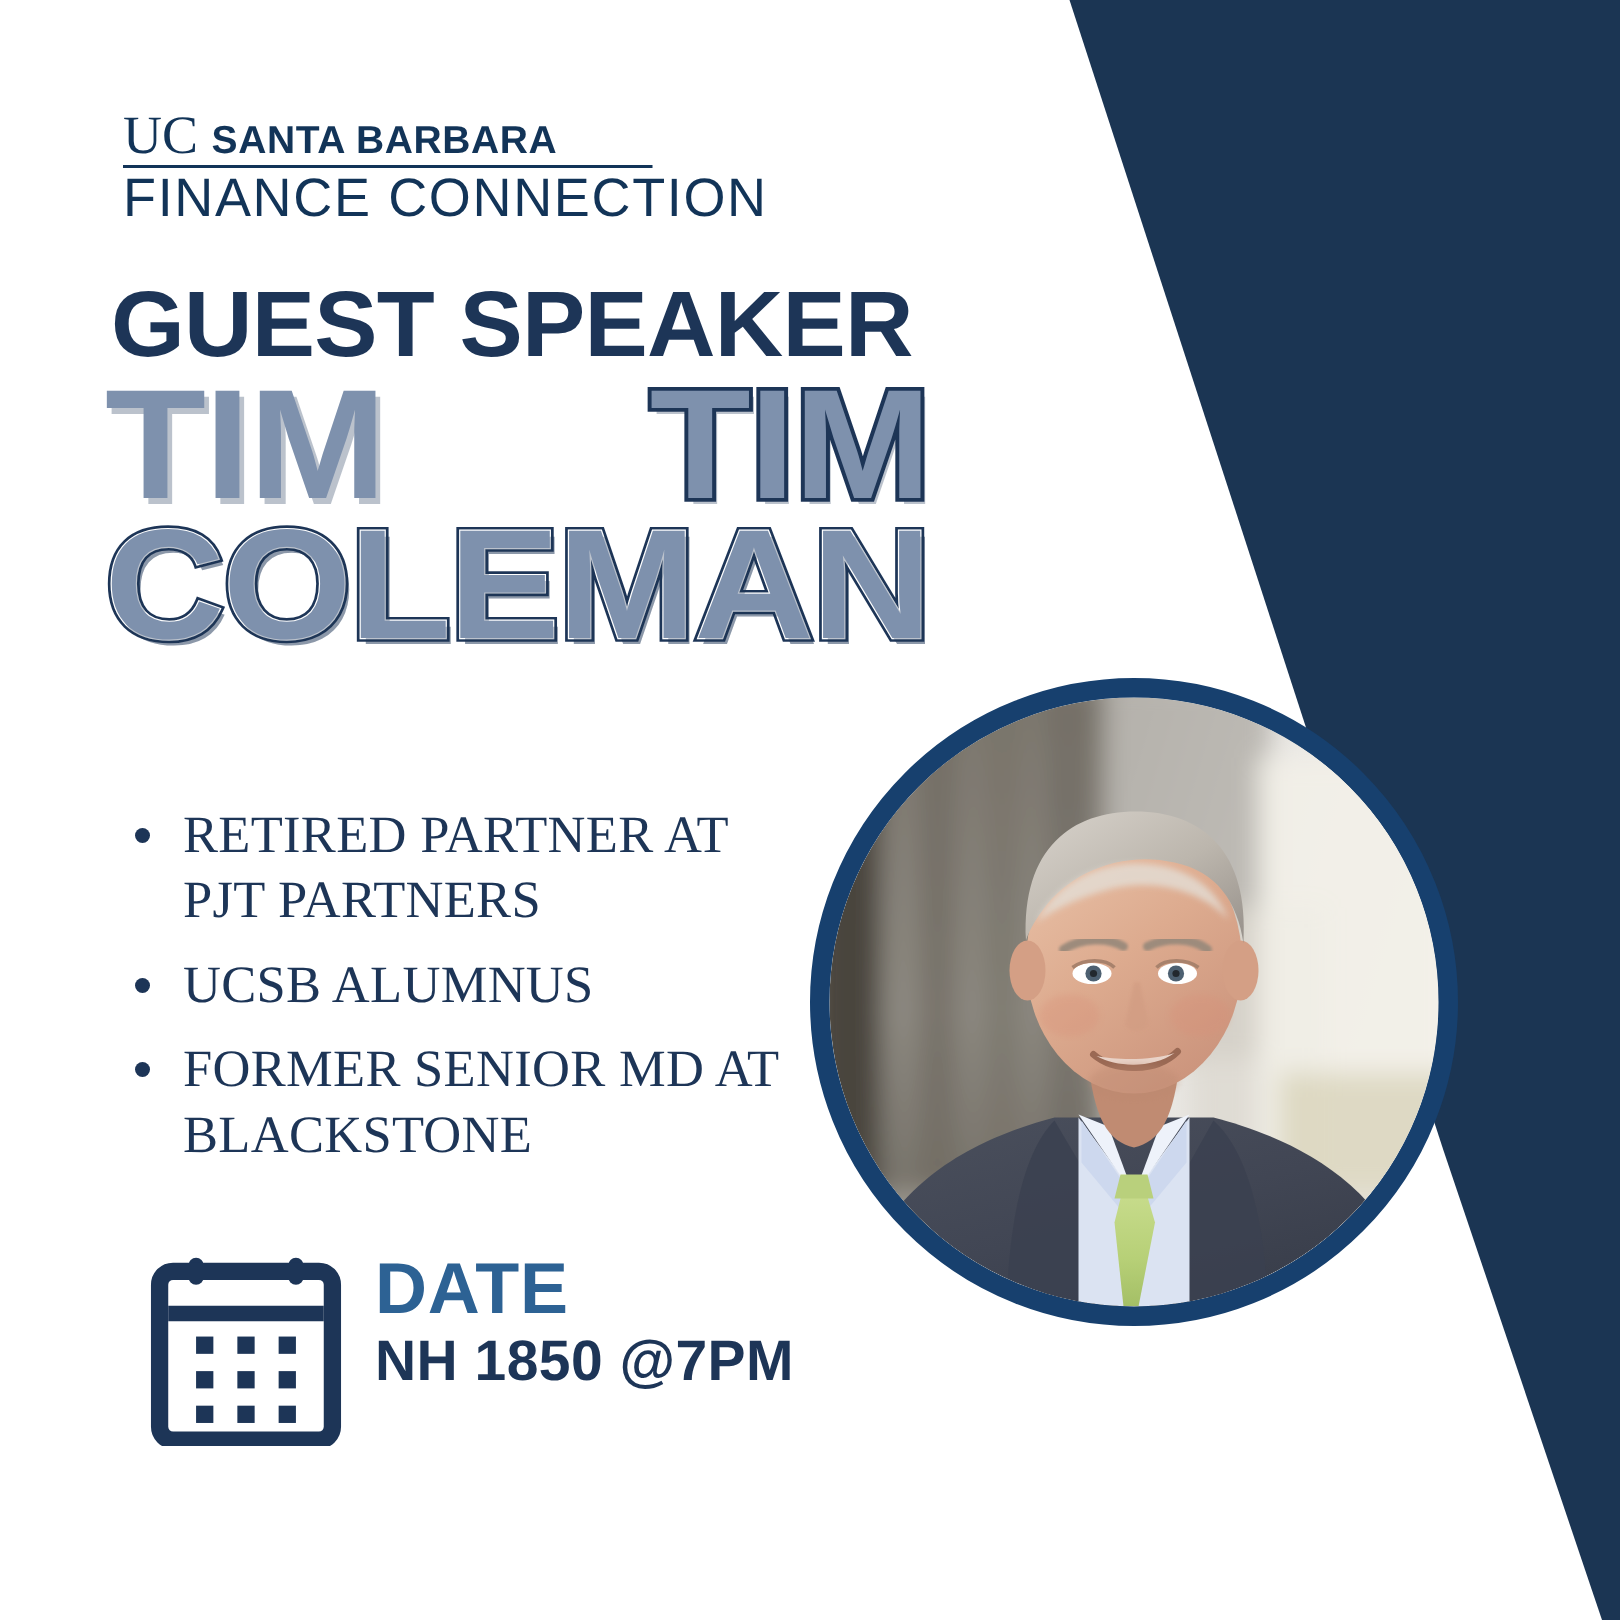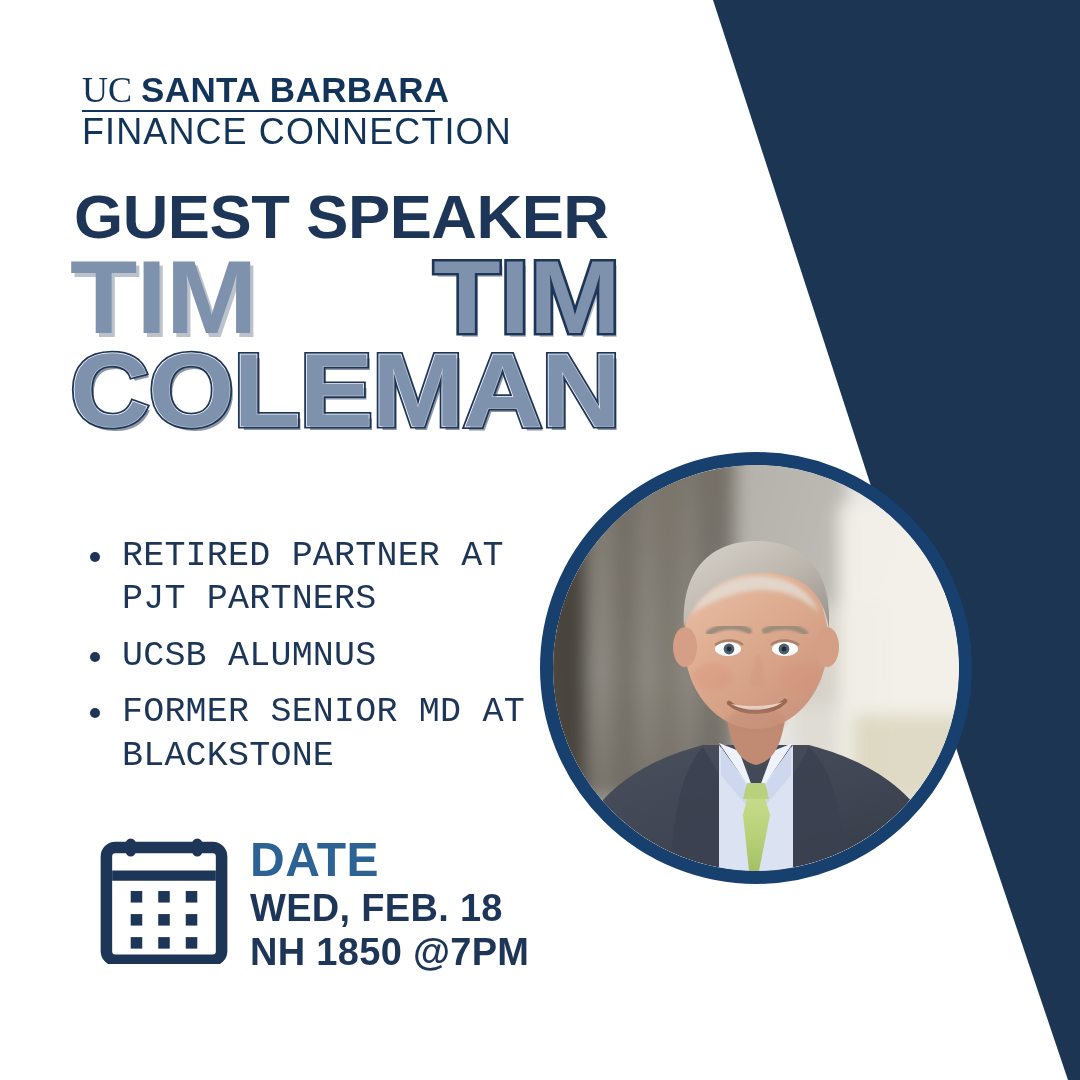--- a/index.html
+++ b/index.html
@@ -46,21 +46,21 @@
   #logo-uc {
     font-family: "Liberation Serif", serif;
     font-weight: 400;
     font-size: 36px;
     letter-spacing: 0px;
     margin-right: 9px;
   }
   #logo-santa-barbara {
     font-family: "Liberation Sans", sans-serif;
     font-weight: 700;
-    font-size: 35px;
+    font-size: 26px;
     letter-spacing: 0.4px;
   }
   #logo-rule {
     width: 353px;
     height: 2px;
     background: #123458;
     margin-top: 2px;
     margin-bottom: 2px;
   }
   #logo-line2 {
@@ -140,21 +140,21 @@
     width: 470px;
     z-index: 5;
     margin: 0;
     padding: 0;
     list-style: none;
   }
   .bullet-item {
     position: relative;
     padding-left: 44px;
     margin-bottom: 13px;
-    font-family: Liberation Mono, monospace;
+    font-family: Liberation Serif, serif;
     font-weight: 400;
     font-size: 35px;
     line-height: 1.24;
     letter-spacing: 0.2px;
     color: #1d3557;
   }
   .bullet-dot {
     position: absolute;
     left: 12px;
     top: 17px;
@@ -287,21 +287,20 @@
       <rect x="67" y="43" width="9" height="9" fill="#1d3557"></rect>
       <rect x="24" y="61" width="9" height="9" fill="#1d3557"></rect>
       <rect x="45.5" y="61" width="9" height="9" fill="#1d3557"></rect>
       <rect x="67" y="61" width="9" height="9" fill="#1d3557"></rect>
       <rect x="24" y="79" width="9" height="9" fill="#1d3557"></rect>
       <rect x="45.5" y="79" width="9" height="9" fill="#1d3557"></rect>
       <rect x="67" y="79" width="9" height="9" fill="#1d3557"></rect>
     </svg>
     <div id="date-text">
       <span id="date-label">DATE</span>
-      <span id="date-value">WED, FEB. 18</span>
       <span id="date-location">NH 1850 @7PM</span>
     </div>
   </div>
 
   <div id="portrait">
     <div id="portrait-photo">
       <svg viewBox="0 0 406 406" width="406" height="406" preserveAspectRatio="xMidYMid slice">
         <defs>
           <clipPath id="circ">
               <circle cx="203" cy="203" r="203"></circle>

